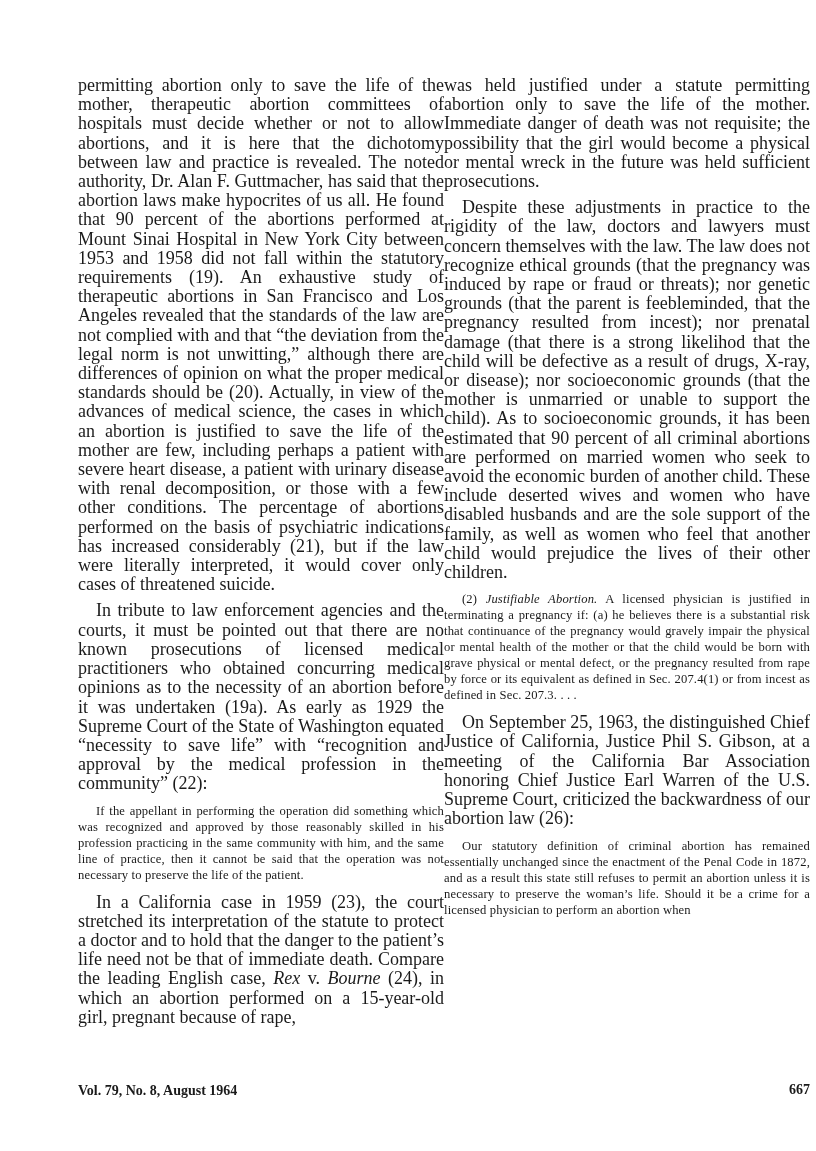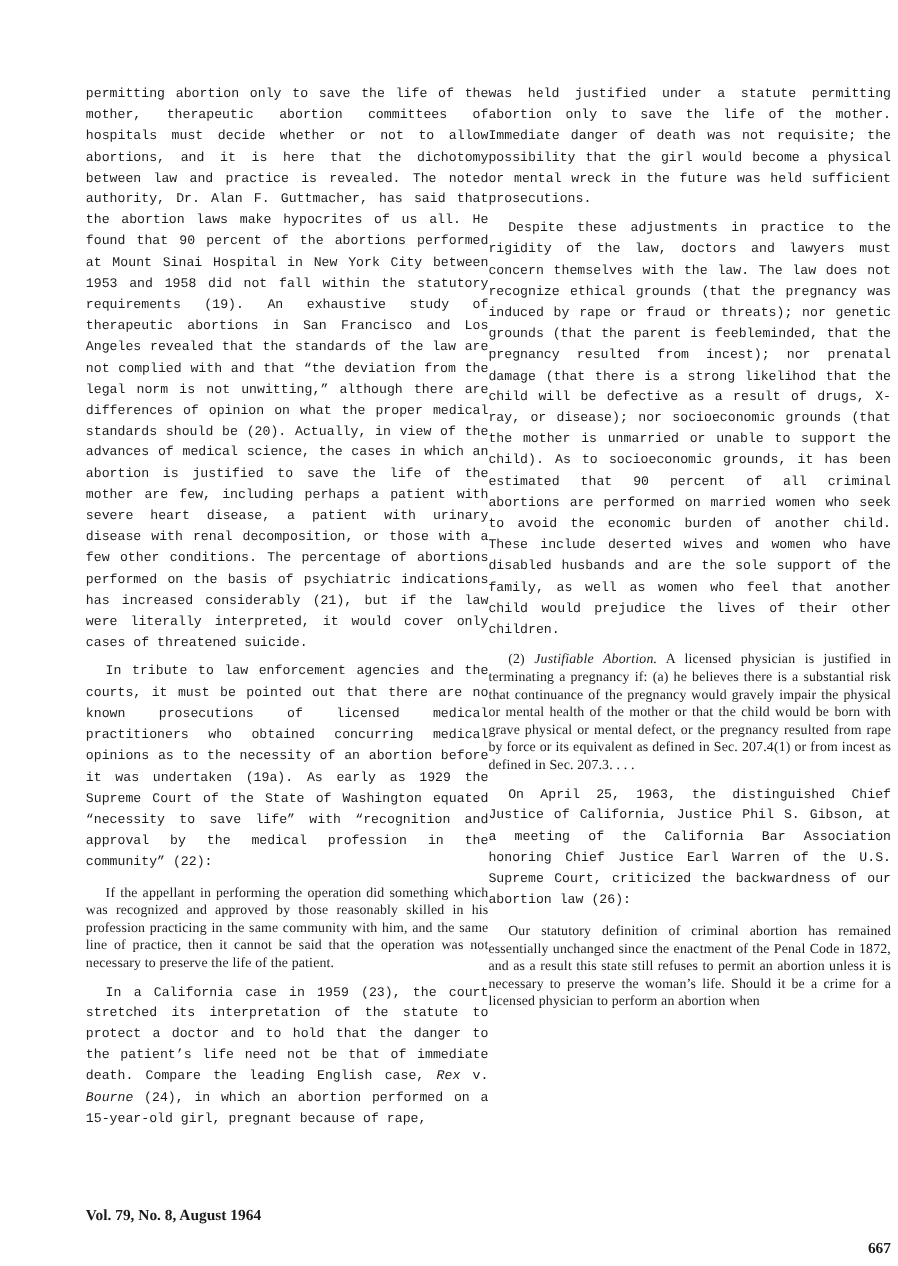--- a/index.html
+++ b/index.html
@@ -23,22 +23,22 @@
     .column {
       position: absolute;
       top: 76px;
       width: 366px;
     }
     .col-left { left: 78px; }
     .col-right { left: 444px; }
 
     .para {
       margin: 0 0 7px 0;
-      font-family: Liberation Mono, monospace;
-      font-size: 12px;
+      font-family: Liberation Serif, serif;
+      font-size: 18px;
       line-height: 19.2px;
       text-align: justify;
       hyphens: manual;
     }
     .para.indent { text-indent: 18px; }
     .quote {
       margin: 9px 0 10px 0;
       font-family: "Liberation Serif", serif;
       font-size: 12.6px;
       line-height: 16px;
@@ -49,40 +49,40 @@
     .cite { font-style: italic; }
     .footer {
       position: absolute;
       top: 1082px;
       left: 78px;
       width: 690px;
       font-family: "Liberation Serif", serif;
       font-weight: bold;
       font-size: 14px;
     }
-    .footer-left { position: absolute; left: 0; top: 16px; }
-    .footer-right { position: absolute; right: -42px; top: 0; margin-top: 46px; }
+    .footer-left { position: absolute; left: 0; top: 1px; }
+    .footer-right { position: absolute; right: -42px; top: 0; }
   </style>
 </head>
 <body>
 
 <div class="page">
 
   <div class="column col-left">
     <p class="para">permitting abortion only to save the life of the mother, therapeutic abortion committees of hospitals must decide whether or not to allow abortions, and it is here that the dichotomy between law and practice is revealed. The noted authority, Dr. Alan F. Guttmacher, has said that the abortion laws make hypocrites of us all. He found that 90 percent of the abortions performed at Mount Sinai Hospital in New York City between 1953 and 1958 did not fall within the statutory requirements (19). An exhaustive study of therapeutic abortions in San Francisco and Los Angeles revealed that the standards of the law are not complied with and that “the deviation from the legal norm is not unwitting,” although there are differences of opinion on what the proper medical standards should be (20). Actually, in view of the advances of medical science, the cases in which an abortion is justified to save the life of the mother are few, including perhaps a patient with severe heart disease, a patient with urinary disease with renal decomposition, or those with a few other conditions. The percentage of abortions performed on the basis of psychiatric indications has increased considerably (21), but if the law were literally interpreted, it would cover only cases of threatened suicide.</p>
     <p class="para indent">In tribute to law enforcement agencies and the courts, it must be pointed out that there are no known prosecutions of licensed medical practitioners who obtained concurring medical opinions as to the necessity of an abortion before it was undertaken (19a). As early as 1929 the Supreme Court of the State of Washington equated “necessity to save life” with “recognition and approval by the medical profession in the community” (22):</p>
     <p class="quote">If the appellant in performing the operation did something which was recognized and approved by those reasonably skilled in his profession practicing in the same community with him, and the same line of practice, then it cannot be said that the operation was not necessary to preserve the life of the patient.</p>
     <p class="para indent"><span>In a California case in 1959 (23), the court stretched its interpretation of the statute to protect a doctor and to hold that the danger to the patient’s life need not be that of immediate death. Compare the leading English case, </span><span class="cite">Rex</span><span> v. </span><span class="cite">Bourne</span><span> (24), in which an abortion performed on a 15-year-old girl, pregnant because of rape,</span></p>
   </div>
 
   <div class="column col-right">
     <p class="para">was held justified under a statute permitting abortion only to save the life of the mother. Immediate danger of death was not requisite; the possibility that the girl would become a physical or mental wreck in the future was held sufficient prosecutions.</p>
     <p class="para indent">Despite these adjustments in practice to the rigidity of the law, doctors and lawyers must concern themselves with the law. The law does not recognize ethical grounds (that the pregnancy was induced by rape or fraud or threats); nor genetic grounds (that the parent is feebleminded, that the pregnancy resulted from incest); nor prenatal damage (that there is a strong likelihod that the child will be defective as a result of drugs, X-ray, or disease); nor socioeconomic grounds (that the mother is unmarried or unable to support the child). As to socioeconomic grounds, it has been estimated that 90 percent of all criminal abortions are performed on married women who seek to avoid the economic burden of another child. These include deserted wives and women who have disabled husbands and are the sole support of the family, as well as women who feel that another child would prejudice the lives of their other children.</p>
     <p class="quote"><span>(2) </span><span class="cite">Justifiable Abortion.</span><span> A licensed physician is justified in terminating a pregnancy if: (a) he believes there is a substantial risk that continuance of the pregnancy would gravely impair the physical or mental health of the mother or that the child would be born with grave physical or mental defect, or the pregnancy resulted from rape by force or its equivalent as defined in Sec. 207.4(1) or from incest as defined in Sec. 207.3. . . .</span></p>
-    <p class="para indent">On April 25, 1963, the distinguished Chief Justice of California, Justice Phil S. Gibson, at a meeting of the California Bar Association honoring Chief Justice Earl Warren of the U.S. Supreme Court, criticized the backwardness of our abortion law (26):</p>
+    <p class="para indent">On September 25, 1963, the distinguished Chief Justice of California, Justice Phil S. Gibson, at a meeting of the California Bar Association honoring Chief Justice Earl Warren of the U.S. Supreme Court, criticized the backwardness of our abortion law (26):</p>
     <p class="quote">Our statutory definition of criminal abortion has remained essentially unchanged since the enactment of the Penal Code in 1872, and as a result this state still refuses to permit an abortion unless it is necessary to preserve the woman’s life. Should it be a crime for a licensed physician to perform an abortion when</p>
   </div>
 
   <div class="footer">
     <span class="footer-left">Vol. 79, No. 8, August 1964</span>
     <span class="footer-right">667</span>
   </div>
 
 </div>
 

